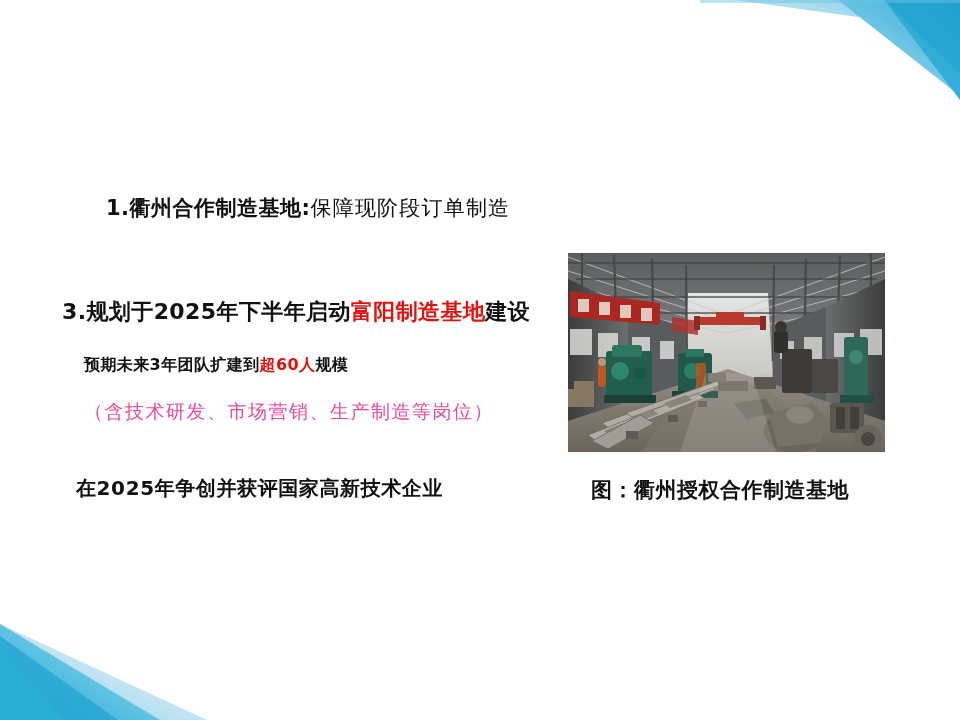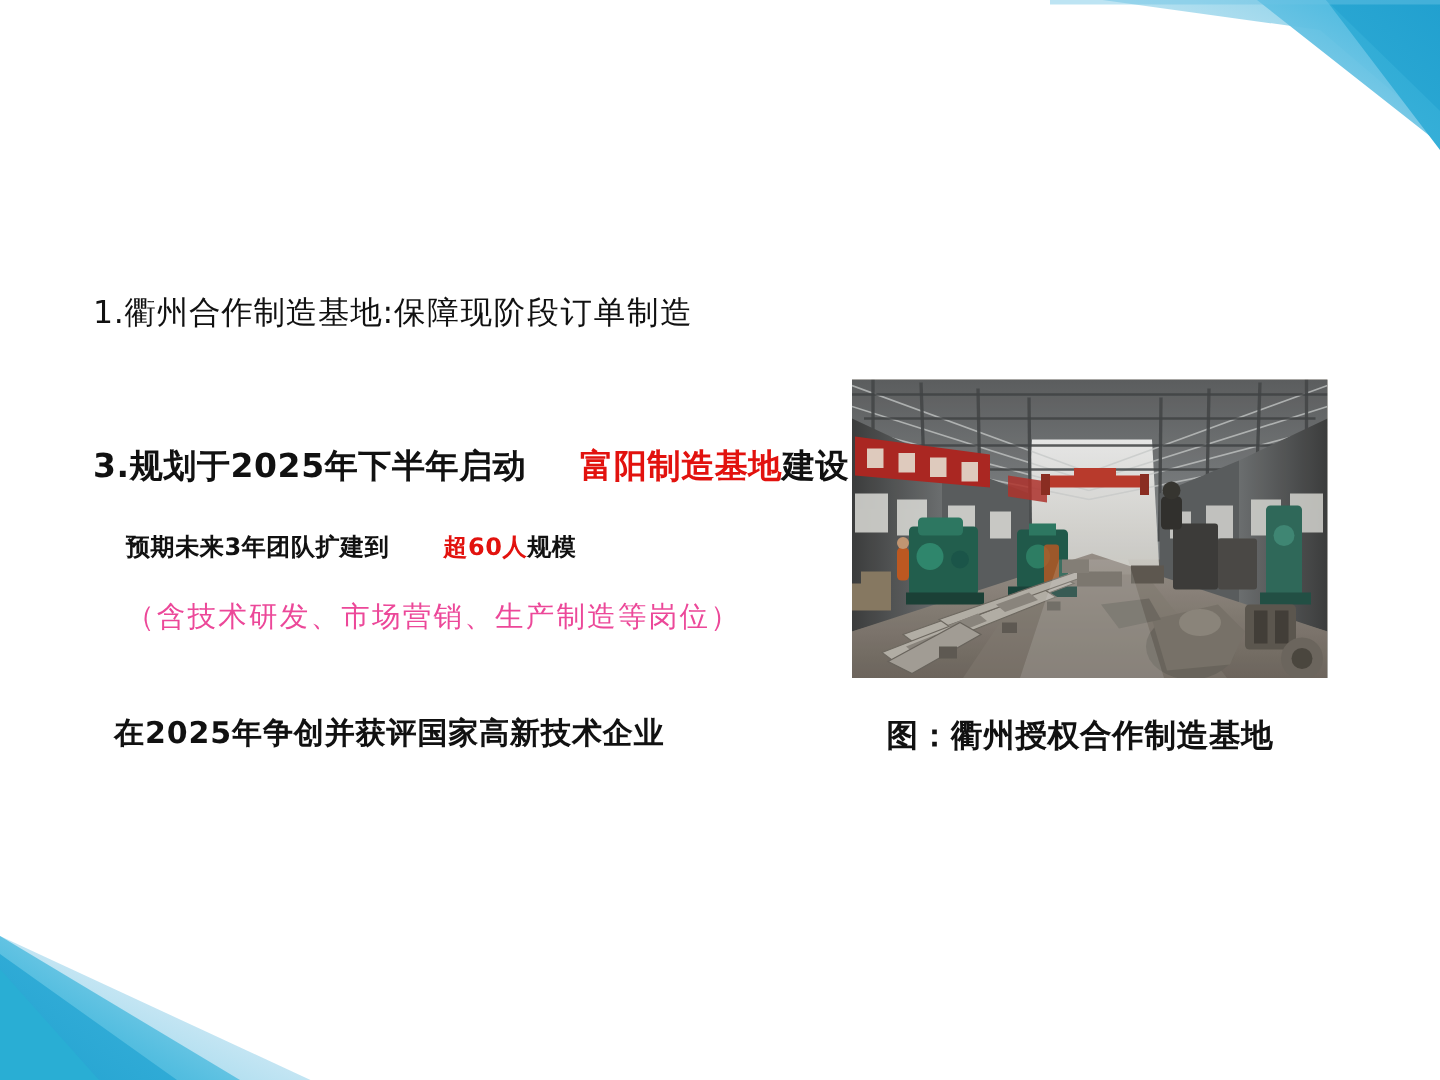--- a/index.html
+++ b/index.html
@@ -51,32 +51,32 @@
 
   
   .line {
     position: absolute;
     white-space: nowrap;
     color: #111111;
   }
   .red {
     color: #e2120e;
     font-weight: bold;
-    margin-left: 36px;
   }
 
   #line1 {
     left: 62px;
     top: 193px;
     font-size: 21px;
     line-height: 30px;
   }
   #line1 .lead {
-    font-weight: normal;
+    font-weight: bold;
     letter-spacing: 0.5px;
+    margin-left: 44px;
   }
   #line1 .tail {
     font-weight: normal;
     letter-spacing: 1.2px;
     text-align: right;
   }
 
   #line2 {
     left: 62px;
     top: 296px;

